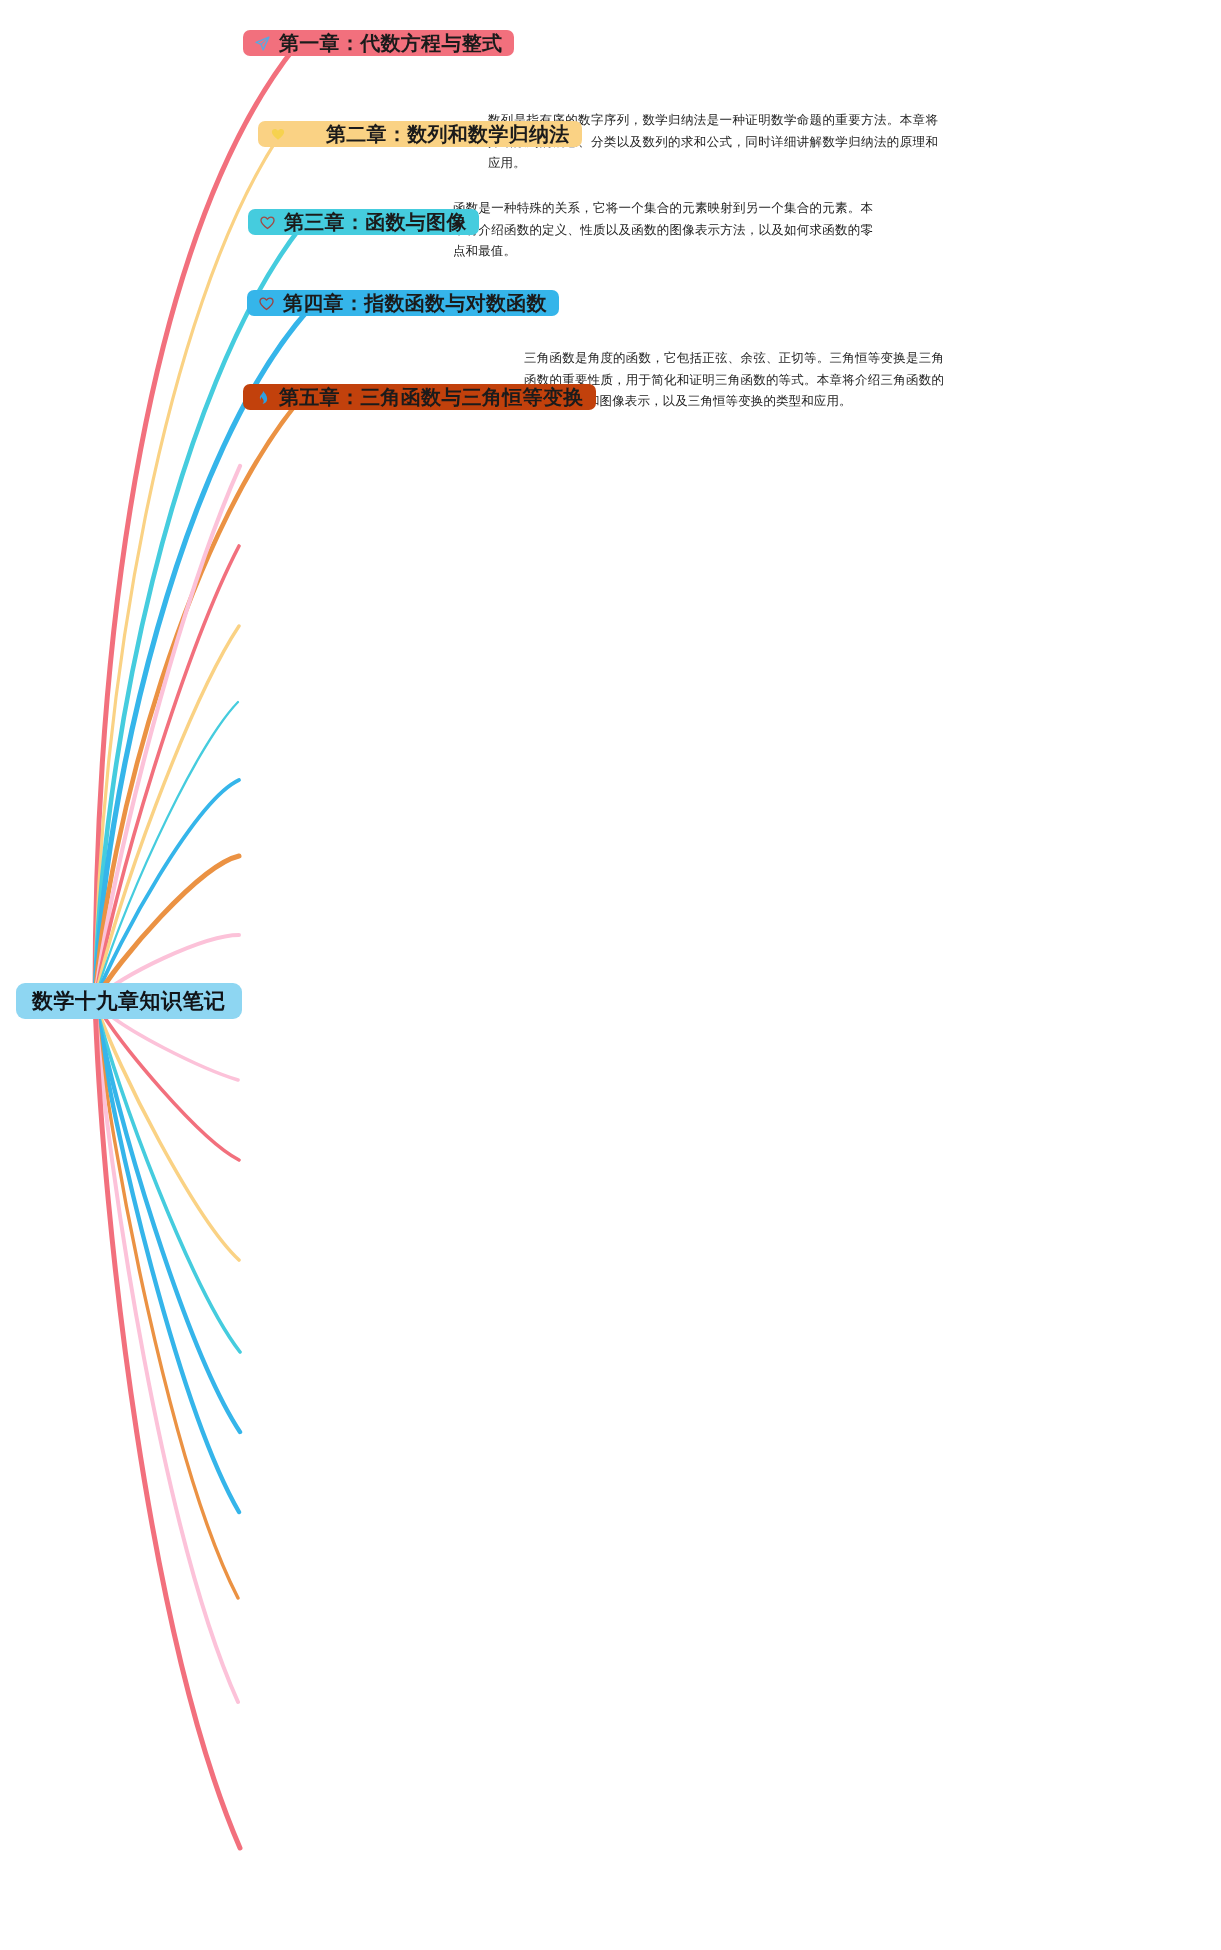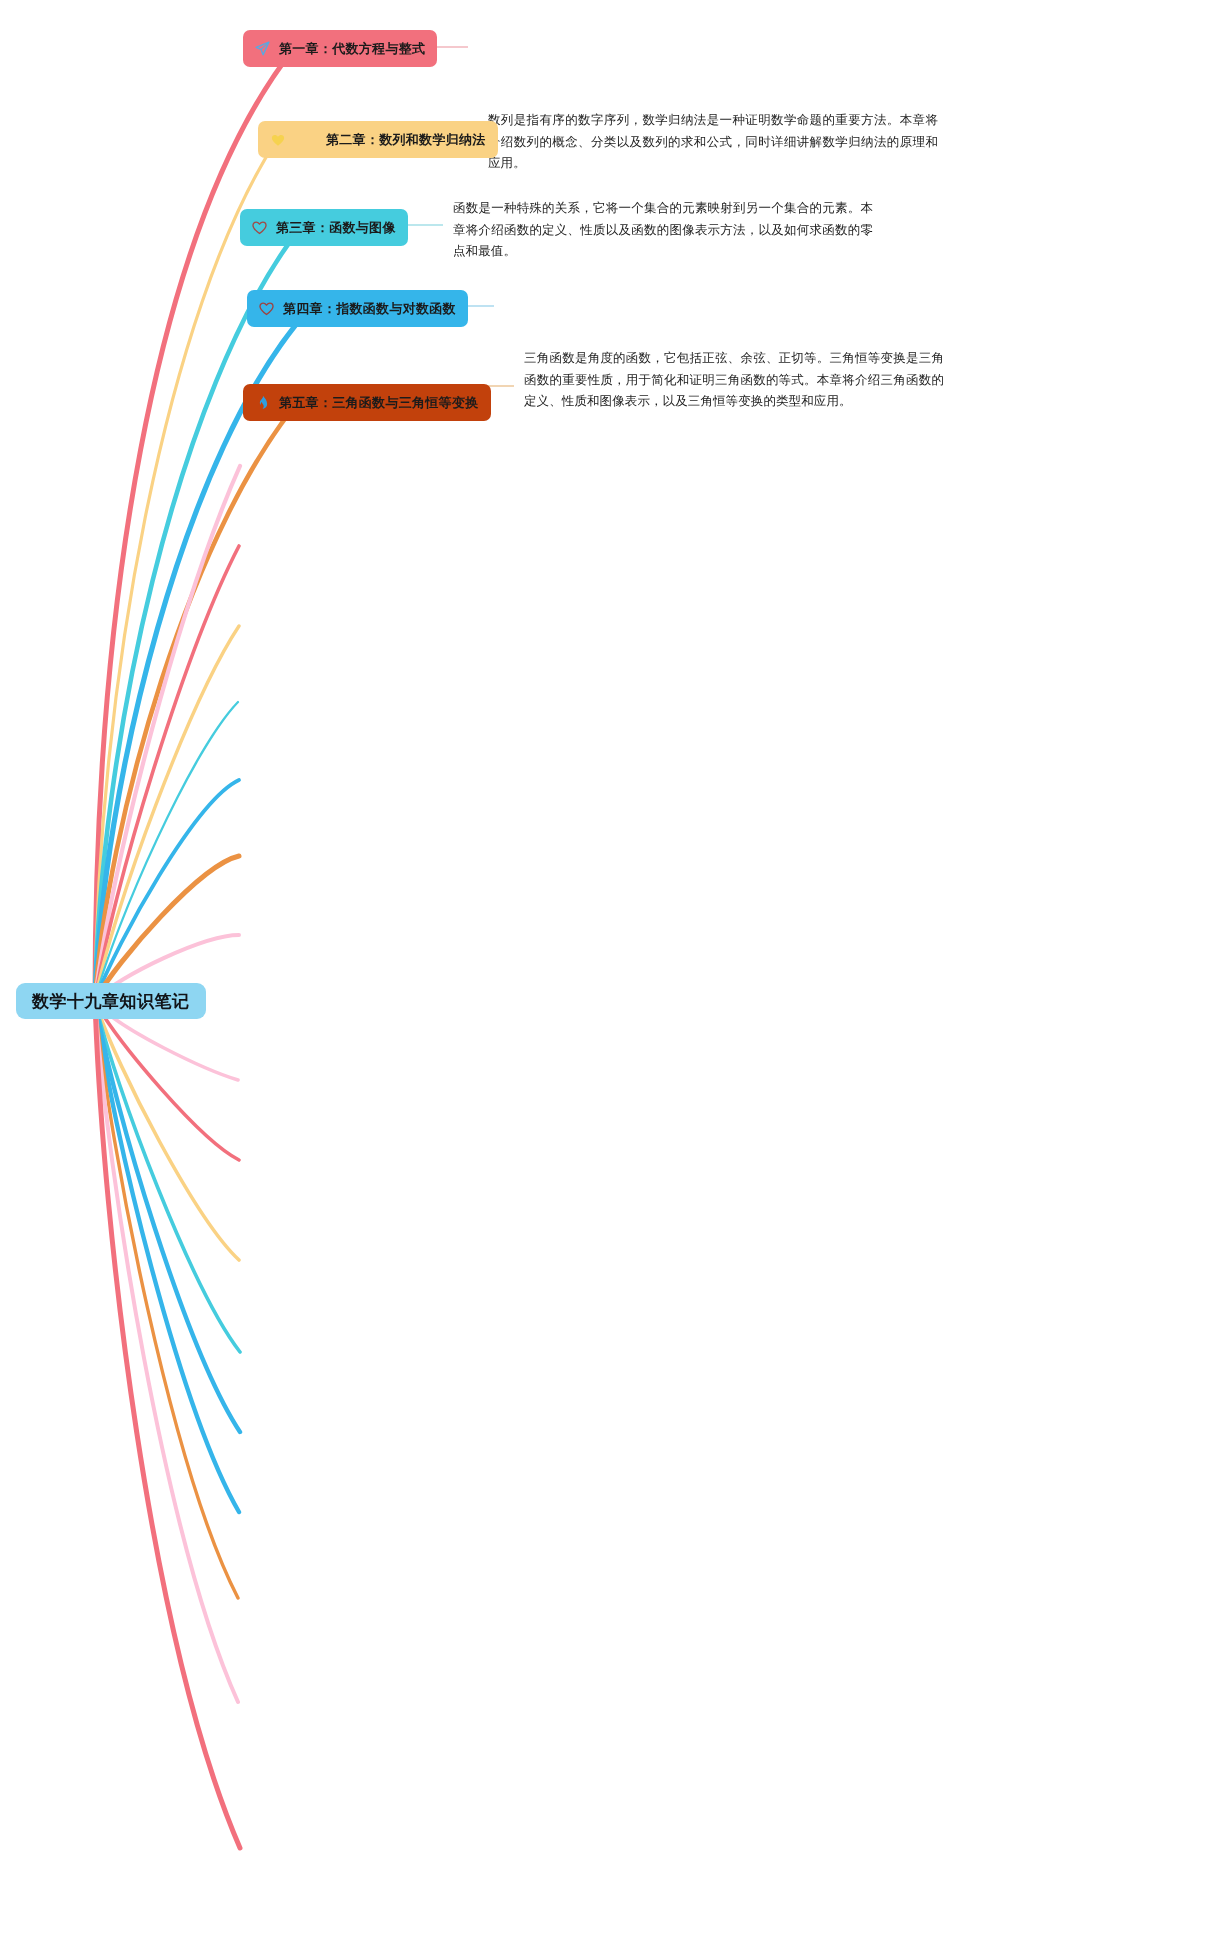--- a/index.html
+++ b/index.html
@@ -39,36 +39,36 @@
     left: 16px;
     top: 983px;
     height: 36px;
     display: flex;
     align-items: center;
     justify-content: center;
     padding: 0 16px;
     background: #8ed6f2;
     border-radius: 9px;
     color: #111418;
-    font-size: 17px;
+    font-size: 21px;
     font-weight: bold;
     letter-spacing: 0.5px;
     white-space: nowrap;
     z-index: 6;
   }
 
   
   .topic-node {
     position: absolute;
-    height: 37px;
+    height: 26px;
     display: flex;
     align-items: center;
     padding: 0 12px 0 10px;
     border-radius: 7px;
-    font-size: 13px;
+    font-size: 20px;
     font-weight: bold;
     color: #1b1b1b;
     white-space: nowrap;
     z-index: 5;
   }
   .topic-node .node-icon {
     display: inline-flex;
     align-items: center;
     justify-content: center;
     width: 19px;
@@ -148,21 +148,21 @@
   <div class="topic-node" style="left:258px; top:121px; background:#fad284;gap:32px;">
     <span class="node-icon">
       <svg viewBox="0 0 24 24" width="16" height="16" aria-hidden="true">
         <path d="M12 20.5 C6 16 2.8 12.8 2.8 9.1 C2.8 6.4 4.9 4.5 7.3 4.5 C9 4.5 10.6 5.4 12 7.2 C13.4 5.4 15 4.5 16.7 4.5 C19.1 4.5 21.2 6.4 21.2 9.1 C21.2 12.8 18 16 12 20.5 Z" fill="#f6d24f"></path>
       </svg>
     </span>
     <span class="node-label">第二章：数列和数学归纳法</span>
   </div>
   <div class="topic-desc" style="left:488px; top:110px; width:450px;">数列是指有序的数字序列，数学归纳法是一种证明数学命题的重要方法。本章将介绍数列的概念、分类以及数列的求和公式，同时详细讲解数学归纳法的原理和应用。</div>
 
-  <div class="topic-node" style="left:240px; top:209px; background:#45ccde;">
+  <div class="topic-node" style="left:248px; top:209px; background:#45ccde;">
     <span class="node-icon">
       <svg viewBox="0 0 24 24" width="17" height="17" aria-hidden="true">
         <path d="M12 20.5 C6 16 2.8 12.8 2.8 9.1 C2.8 6.4 4.9 4.5 7.3 4.5 C9 4.5 10.6 5.4 12 7.2 C13.4 5.4 15 4.5 16.7 4.5 C19.1 4.5 21.2 6.4 21.2 9.1 C21.2 12.8 18 16 12 20.5 Z" fill="none" stroke="#a14a46" stroke-width="1.9" stroke-linejoin="round"></path>
       </svg>
     </span>
     <span class="node-label">第三章：函数与图像</span>
   </div>
   <div class="topic-desc" style="left:453px; top:198px; width:420px;">函数是一种特殊的关系，它将一个集合的元素映射到另一个集合的元素。本章将介绍函数的定义、性质以及函数的图像表示方法，以及如何求函数的零点和最值。</div>
 
   <div class="topic-node" style="left:247px; top:290px; background:#35b5ea;">

